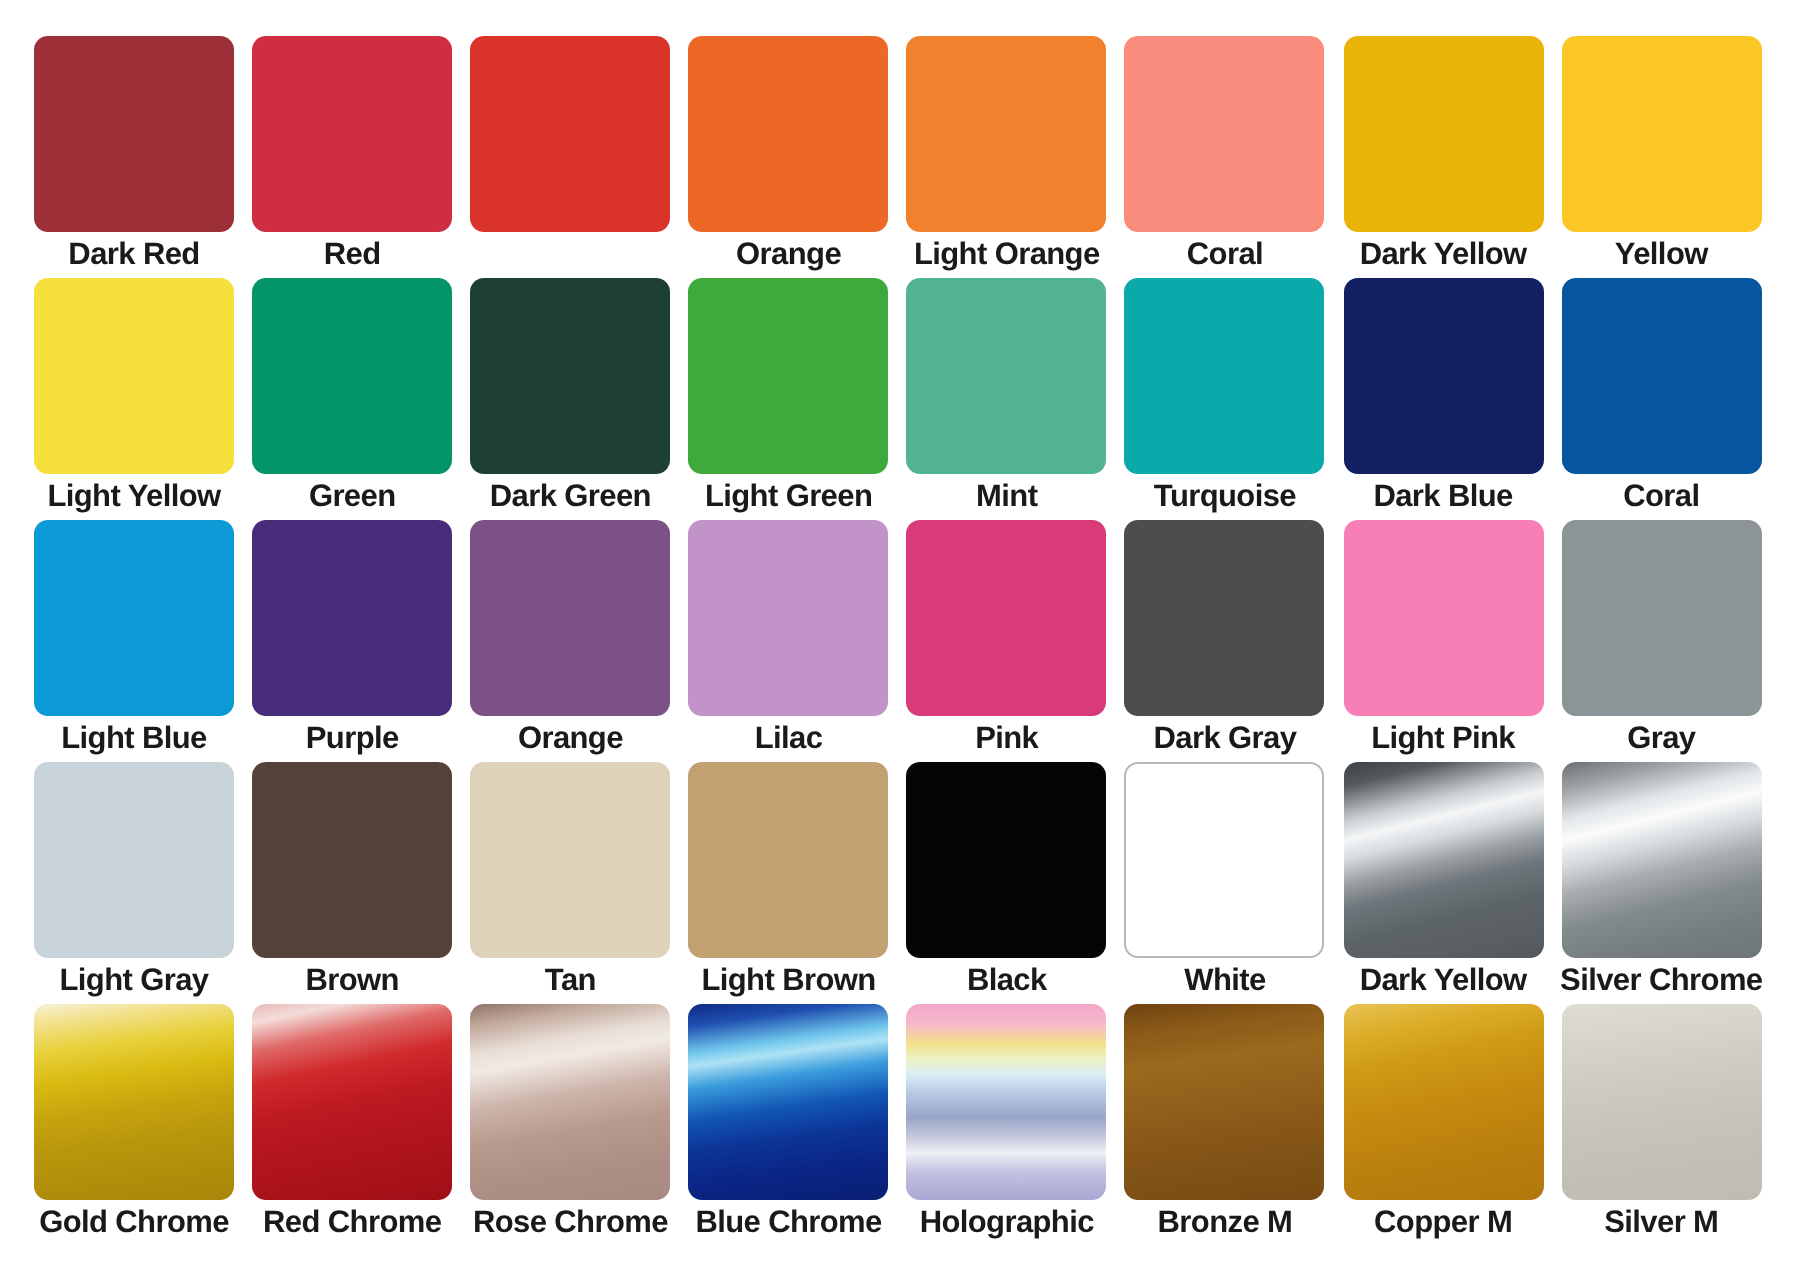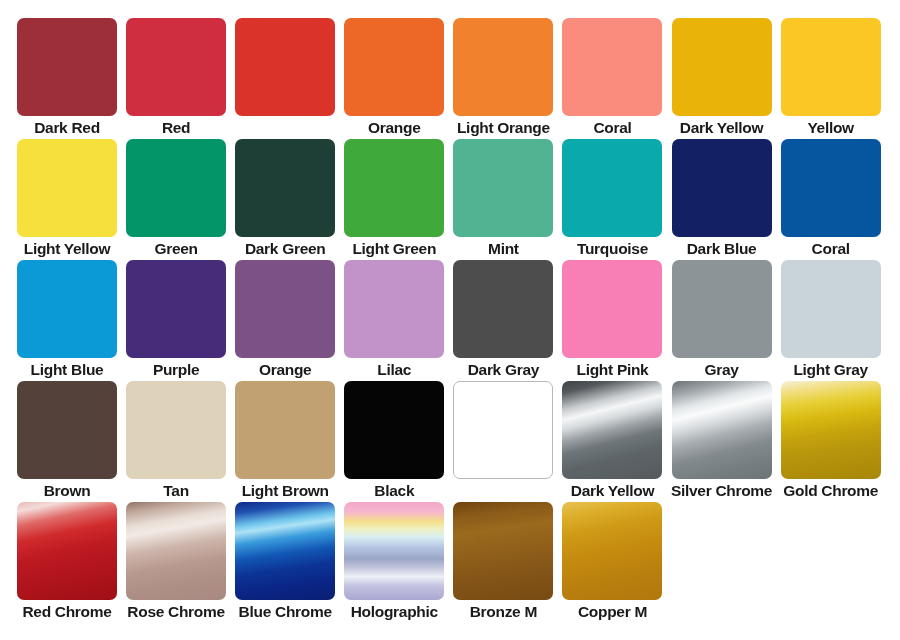--- a/index.html
+++ b/index.html
@@ -142,20 +142,24 @@
       </div>
       <div class="cell">
         <div class="swatch" style="background-color: rgb(124, 81, 134);"></div>
         <div class="label">Orange</div>
       </div>
       <div class="cell">
         <div class="swatch" style="background-color: rgb(193, 147, 200);"></div>
         <div class="label">Lilac</div>
       </div>
       <div class="cell">
+        <div class="swatch" style="background-color: rgb(216, 59, 119);"></div>
+        <div class="label">Pink</div>
+      </div>
+      <div class="cell">
         <div class="swatch" style="background-color: rgb(77, 77, 77);"></div>
         <div class="label">Dark Gray</div>
       </div>
       <div class="cell">
         <div class="swatch" style="background-color: rgb(248, 127, 181);"></div>
         <div class="label">Light Pink</div>
       </div>
       <div class="cell">
         <div class="swatch" style="background-color: rgb(140, 148, 151);"></div>
         <div class="label">Gray</div>
@@ -175,20 +179,21 @@
       <div class="cell">
         <div class="swatch" style="background-color: rgb(193, 161, 114);"></div>
         <div class="label">Light Brown</div>
       </div>
       <div class="cell">
         <div class="swatch" style="background-color: rgb(5, 5, 5);"></div>
         <div class="label">Black</div>
       </div>
       <div class="cell">
         <div class="swatch outlined" style="background-color: rgb(255, 255, 255);"></div>
+        <div class="label">White</div>
       </div>
       <div class="cell">
         <div class="swatch" style="background-color: rgb(110, 116, 120); background-image: linear-gradient(166deg, rgb(60, 65, 69) 0%, rgb(85, 89, 93) 10%, rgb(201, 205, 208) 24%, rgb(244, 246, 247) 32%, rgb(214, 218, 221) 40%, rgb(154, 160, 164) 50%, rgb(111, 118, 123) 60%, rgb(93, 100, 104) 74%, rgb(89, 95, 99) 88%, rgb(83, 88, 92) 100%);"></div>
         <div class="label">Dark Yellow</div>
       </div>
       <div class="cell">
         <div class="swatch" style="background-color: rgb(154, 160, 164); background-image: linear-gradient(166deg, rgb(106, 112, 116) 0%, rgb(159, 165, 169) 12%, rgb(227, 231, 234) 24%, rgb(250, 251, 251) 32%, rgb(217, 221, 224) 42%, rgb(168, 174, 178) 54%, rgb(132, 139, 143) 68%, rgb(118, 125, 129) 84%, rgb(110, 117, 121) 100%);"></div>
         <div class="label">Silver Chrome</div>
       </div>
       <div class="cell">
@@ -211,15 +216,19 @@
         <div class="swatch" style="background-color: rgb(185, 182, 216); background-image: linear-gradient(rgb(242, 168, 200) 0%, rgb(246, 183, 205) 10%, rgb(244, 224, 138) 20%, rgb(238, 241, 198) 28%, rgb(217, 238, 244) 36%, rgb(182, 198, 226) 46%, rgb(154, 166, 200) 58%, rgb(199, 201, 221) 68%, rgb(238, 240, 246) 76%, rgb(195, 194, 224) 86%, rgb(169, 167, 210) 100%);"></div>
         <div class="label">Holographic</div>
       </div>
       <div class="cell">
         <div class="swatch" style="background-color: rgb(139, 90, 24); background-image: linear-gradient(172deg, rgb(112, 67, 15) 0%, rgb(138, 90, 24) 14%, rgb(154, 106, 30) 30%, rgb(145, 96, 27) 48%, rgb(135, 87, 24) 66%, rgb(126, 80, 21) 84%, rgb(120, 75, 19) 100%);"></div>
         <div class="label">Bronze M</div>
       </div>
       <div class="cell">
         <div class="swatch" style="background-color: rgb(199, 140, 19); background-image: linear-gradient(168deg, rgb(232, 194, 84) 0%, rgb(220, 174, 42) 14%, rgb(207, 154, 22) 30%, rgb(198, 140, 16) 48%, rgb(189, 131, 14) 66%, rgb(182, 124, 13) 84%, rgb(178, 120, 12) 100%);"></div>
         <div class="label">Copper M</div>
+      </div>
+      <div class="cell">
+        <div class="swatch" style="background-color: rgb(207, 205, 196); background-image: linear-gradient(172deg, rgb(222, 220, 212) 0%, rgb(214, 212, 203) 18%, rgb(205, 203, 194) 38%, rgb(198, 196, 187) 58%, rgb(193, 191, 182) 78%, rgb(190, 188, 179) 100%);"></div>
+        <div class="label">Silver M</div>
       </div>
     </div>
 </div>
 
 </body></html>

